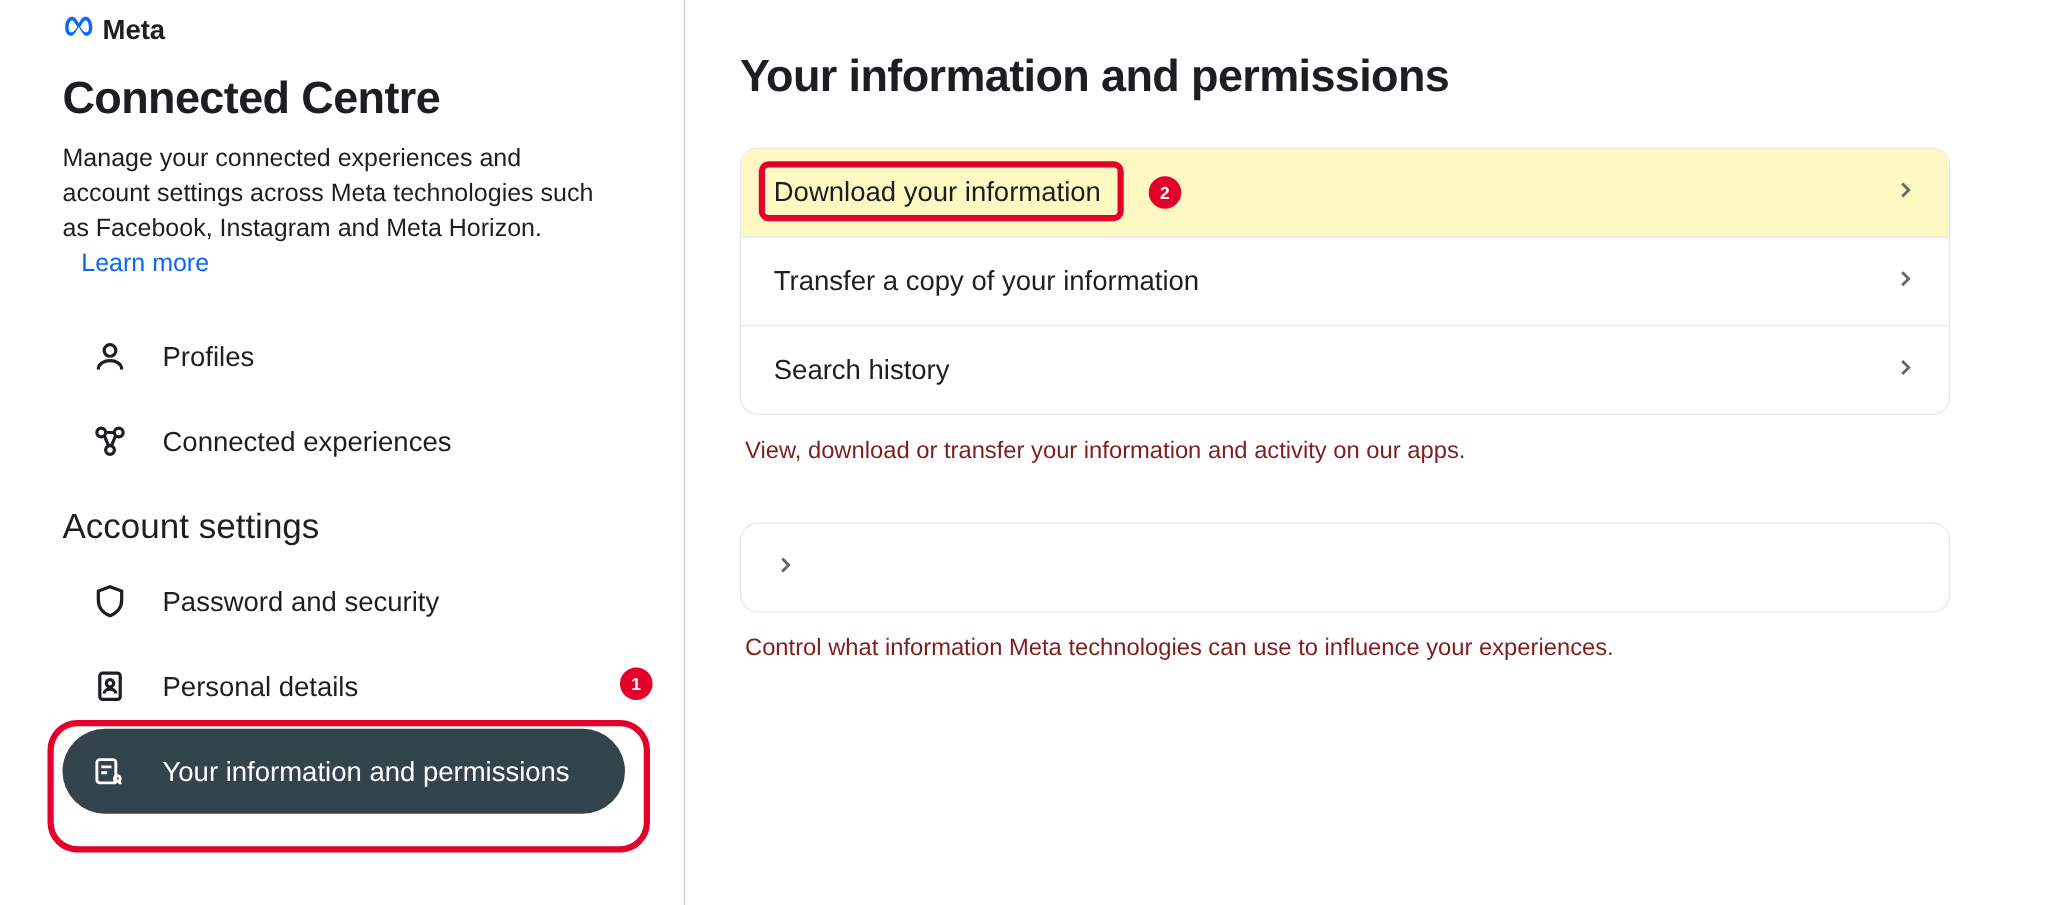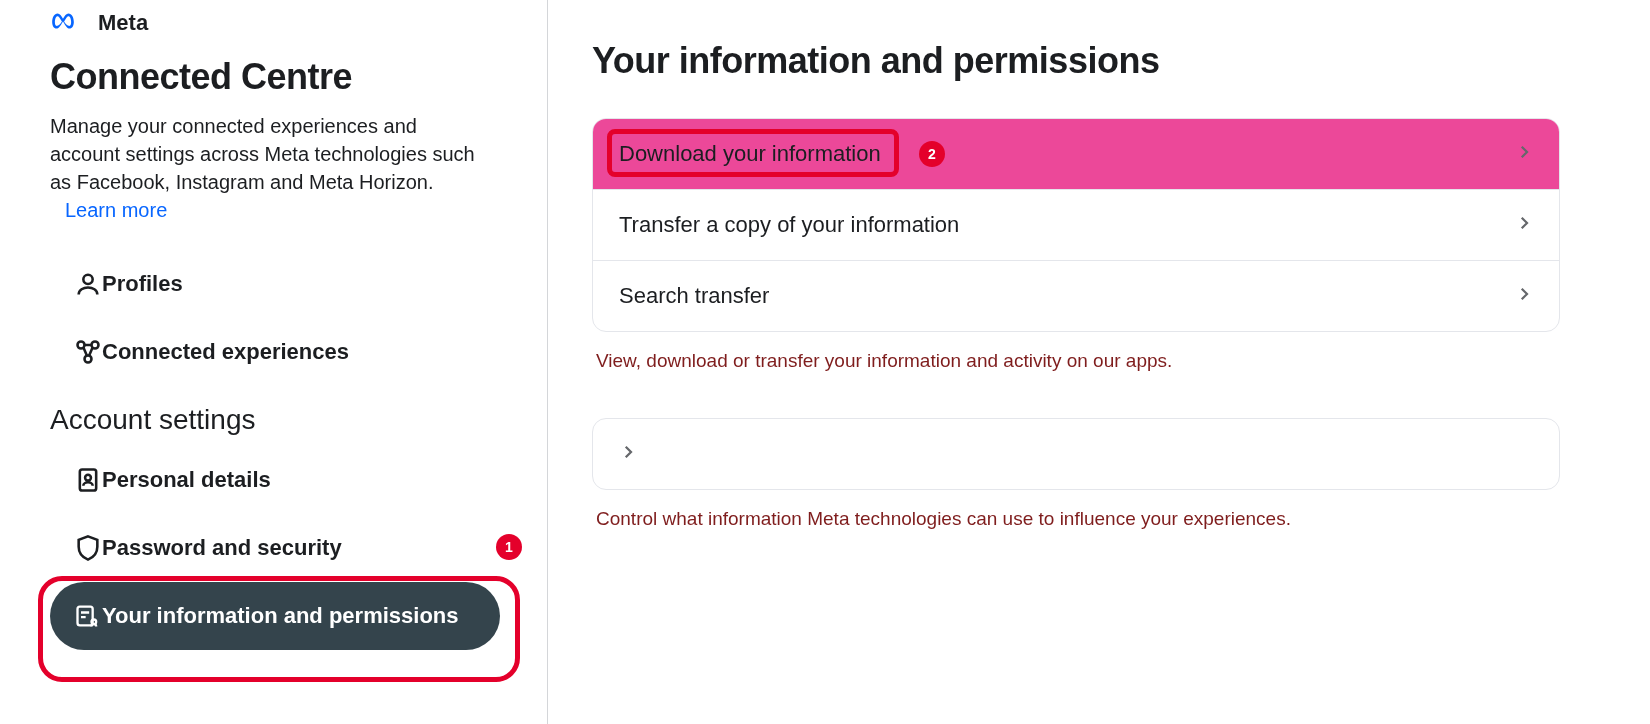--- a/index.html
+++ b/index.html
@@ -14,33 +14,34 @@
   }
   .sidebar {
     width: 548px;
     padding: 8px 0 0 50px;
     border-right: 1px solid #d4d6d9;
     position: relative;
   }
   .brand {
     display: flex;
     align-items: center;
-    gap: 22px;
+    gap: 6px;
     margin-bottom: 18px;
   }
   .brand-name { font-size: 22px; font-weight: 600; color: #1c1e21; }
   .page-title { font-size: 36px; font-weight: 700; margin-bottom: 14px; letter-spacing: -0.5px;}
   .page-sub { font-size: 20px; line-height: 1.4; color: #1c1e21; max-width: 430px; margin-bottom: 26px;}
   .page-sub a { color: #0866ff; text-decoration: none; font-weight: 500; margin-left: 15px; }
   .nav-item {
     display: flex;
-    align-items: center;
+    align-items: flex-end;
+    gap: 28px;
     padding: 20px 24px;
     font-size: 22px;
-    font-weight: 700;
+    font-weight: 400;
     cursor: pointer;
     border-radius: 36px;
     width: 450px;
     position: relative;
   }
   .nav-item.active {
     background: #34444c;
     color: #fff;
   }
   .nav-item .icon { width: 28px; height: 28px; display:flex; align-items:center; justify-content:center; flex-shrink:0;}
@@ -62,21 +63,21 @@
     align-items: center;
     justify-content: space-between;
     padding: 22px 26px;
     font-size: 22px;
     font-weight: 500;
     cursor: pointer;
     border-bottom: 1px solid #e4e6eb;
     position: relative;
   }
   .row:last-child { border-bottom: none; }
-  .row.highlight { background: #ec4899; }
+  .row.highlight { background: #fef9c3; }
   .row-right { display:flex; align-items:center; gap:18px; color:#65676b; }
   .chevron { color:#65676b; }
   .caption { font-size: 19px; color:#7f1d1d; margin: 0 0 46px 4px; }
   .annot-red-box1 {
     position: absolute;
     border: 5px solid #e4002b;
     border-radius: 24px;
     pointer-events: none;
   }
   .badge {
@@ -135,35 +136,35 @@
         </svg>
     </span>
     <span>Connected experiences</span>
   </div>
 
   <div class="section-label">Account settings</div>
 
   <div class="nav-item">
     <span class="icon">
       <svg width="28" height="28" viewBox="0 0 24 24" fill="none" stroke="#1c1e21" stroke-width="2.2">
+          <path d="M12 2l8 3v6c0 5-3 9-8 11-5-2-8-6-8-11V5l8-3z"></path>
+        </svg>
+    </span>
+    <span>Password and security</span>
+  </div>
+
+  <div class="nav-item">
+    <span class="icon">
+      <svg width="28" height="28" viewBox="0 0 24 24" fill="none" stroke="#1c1e21" stroke-width="2.2">
           <rect x="5" y="3" width="14" height="18" rx="2"></rect>
           <circle cx="12" cy="10" r="2.5"></circle>
           <path d="M8 17c0-2 2-3 4-3s4 1 4 3"></path>
         </svg>
     </span>
     <span>Personal details</span>
-  </div>
-
-  <div class="nav-item">
-    <span class="icon">
-      <svg width="28" height="28" viewBox="0 0 24 24" fill="none" stroke="#1c1e21" stroke-width="2.2">
-          <path d="M12 2l8 3v6c0 5-3 9-8 11-5-2-8-6-8-11V5l8-3z"></path>
-        </svg>
-    </span>
-    <span>Password and security</span>
   </div>
 
   <div class="nav-item active">
     <span class="icon">
       <svg width="28" height="28" viewBox="0 0 24 24" fill="none" stroke="#fff" stroke-width="2">
           <rect x="3" y="4" width="13" height="16" rx="2"></rect>
           <path d="M6 9h7M6 13h4"></path>
           <circle cx="17" cy="17" r="2"></circle>
           <path d="M15 21c0-1.5 1-2 2-2s2 .5 2 2"></path>
         </svg>
@@ -199,21 +200,21 @@
       <span class="row-right">
         <span class="chevron">
           <svg width="18" height="18" viewBox="0 0 24 24" fill="none" stroke="#65676b" stroke-width="3">
               <path d="M9 5l7 7-7 7"></path>
             </svg>
         </span>
       </span>
     </div>
 
     <div class="row">
-      <span>Search transfer</span>
+      <span>Search history</span>
       <span class="row-right">
         <span class="chevron">
           <svg width="18" height="18" viewBox="0 0 24 24" fill="none" stroke="#65676b" stroke-width="3">
               <path d="M9 5l7 7-7 7"></path>
             </svg>
         </span>
       </span>
     </div>
   </div>
 

